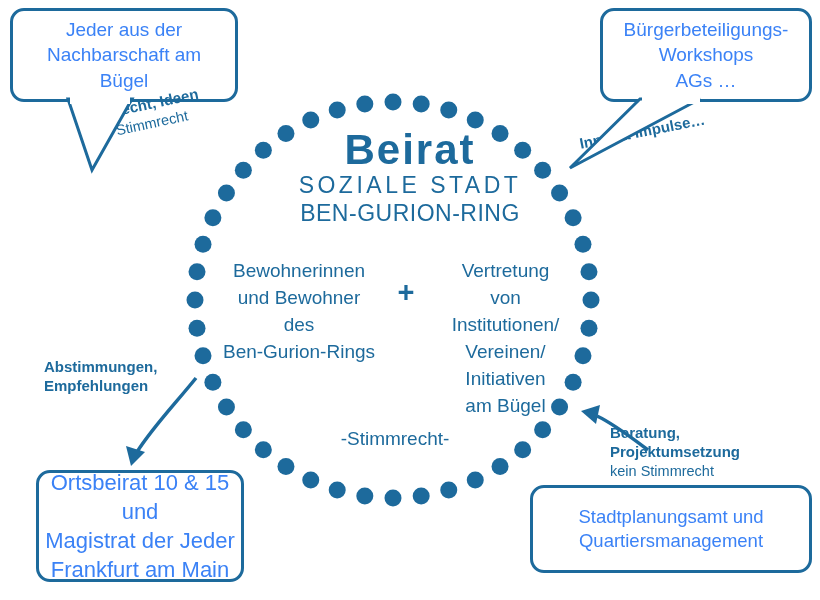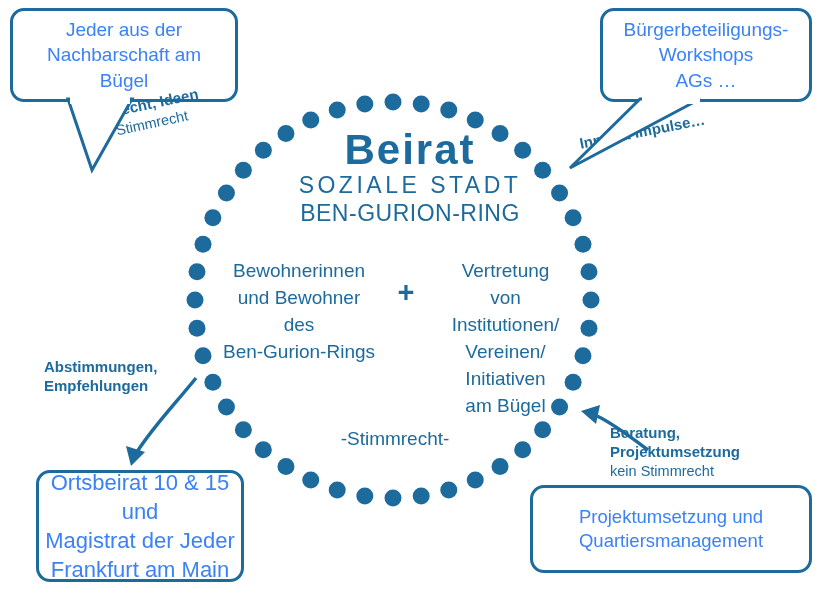--- a/index.html
+++ b/index.html
@@ -187,21 +187,21 @@
   </div>
 
   <div class="box" id="box-ortsbeirat">
     <span>Ortsbeirat 10 &amp; 15</span>
     <span>und</span>
     <span>Magistrat der Jeder</span>
     <span>Frankfurt am Main</span>
   </div>
 
   <div class="box" id="box-stadtplanung">
-    <span>Projektumsetzung und</span>
+    <span>Stadtplanungsamt und</span>
     <span>Quartiersmanagement</span>
   </div>
 
   <svg class="overlay overlay-top" viewBox="0 0 820 600">
 
     <polygon points="68,99 132,99 92,170" fill="#ffffff" stroke="#1d6a9c" stroke-width="3"></polygon>
     <rect x="70" y="92" width="60" height="12" fill="#ffffff"></rect>
 
     <polygon points="700,99 640,99 570,168" fill="#ffffff" stroke="#1d6a9c" stroke-width="3"></polygon>
     <rect x="642" y="92" width="58" height="12" fill="#ffffff"></rect>

